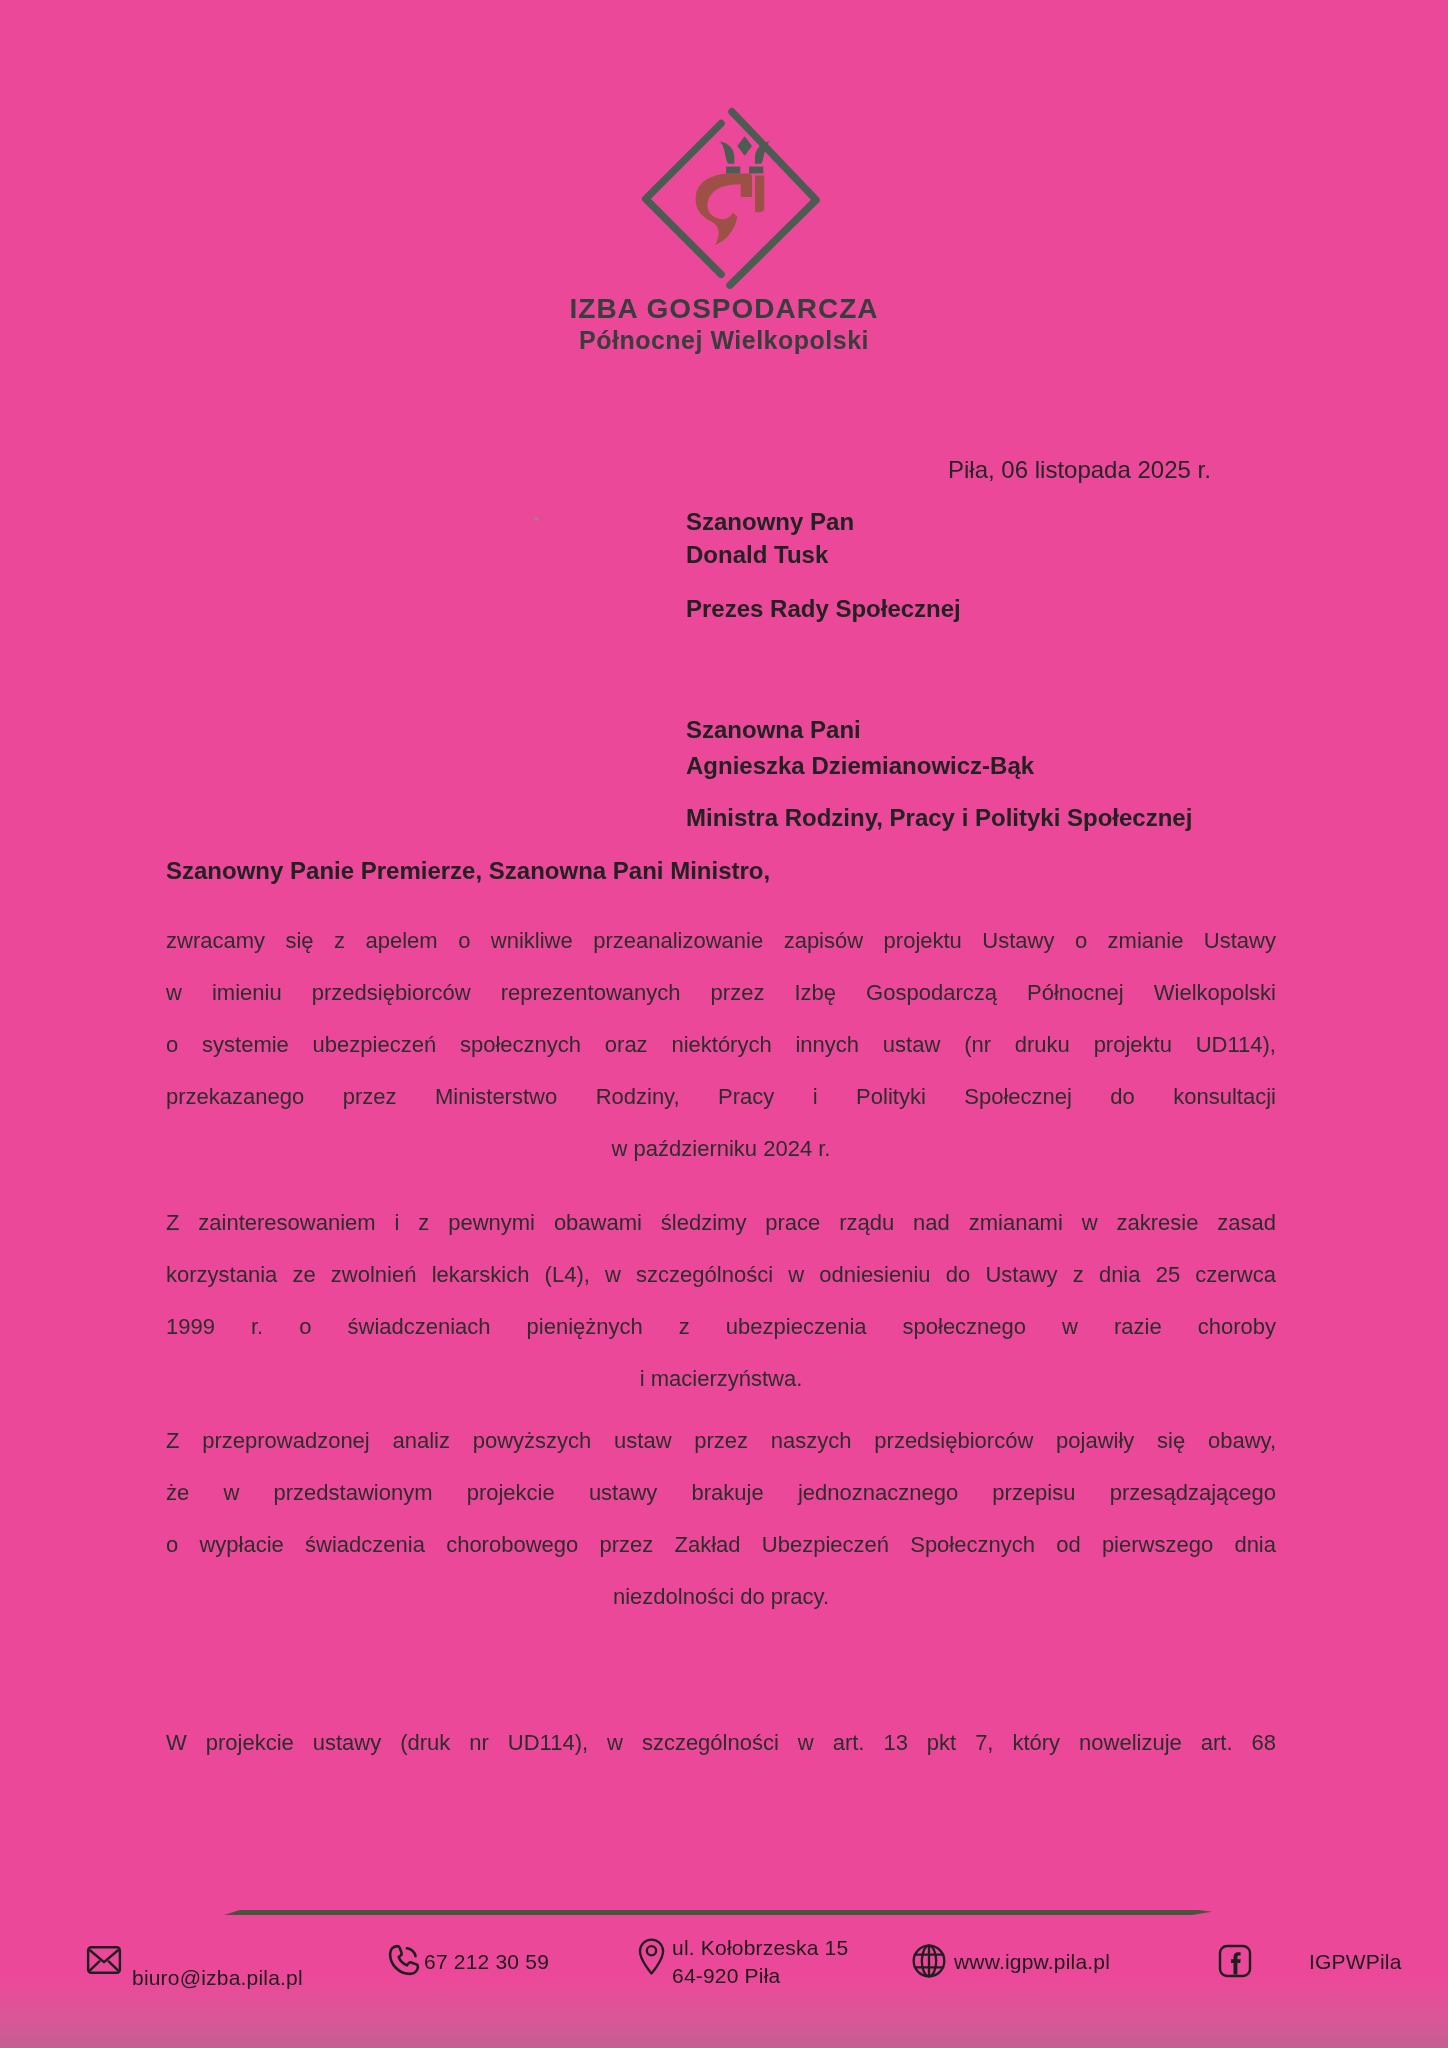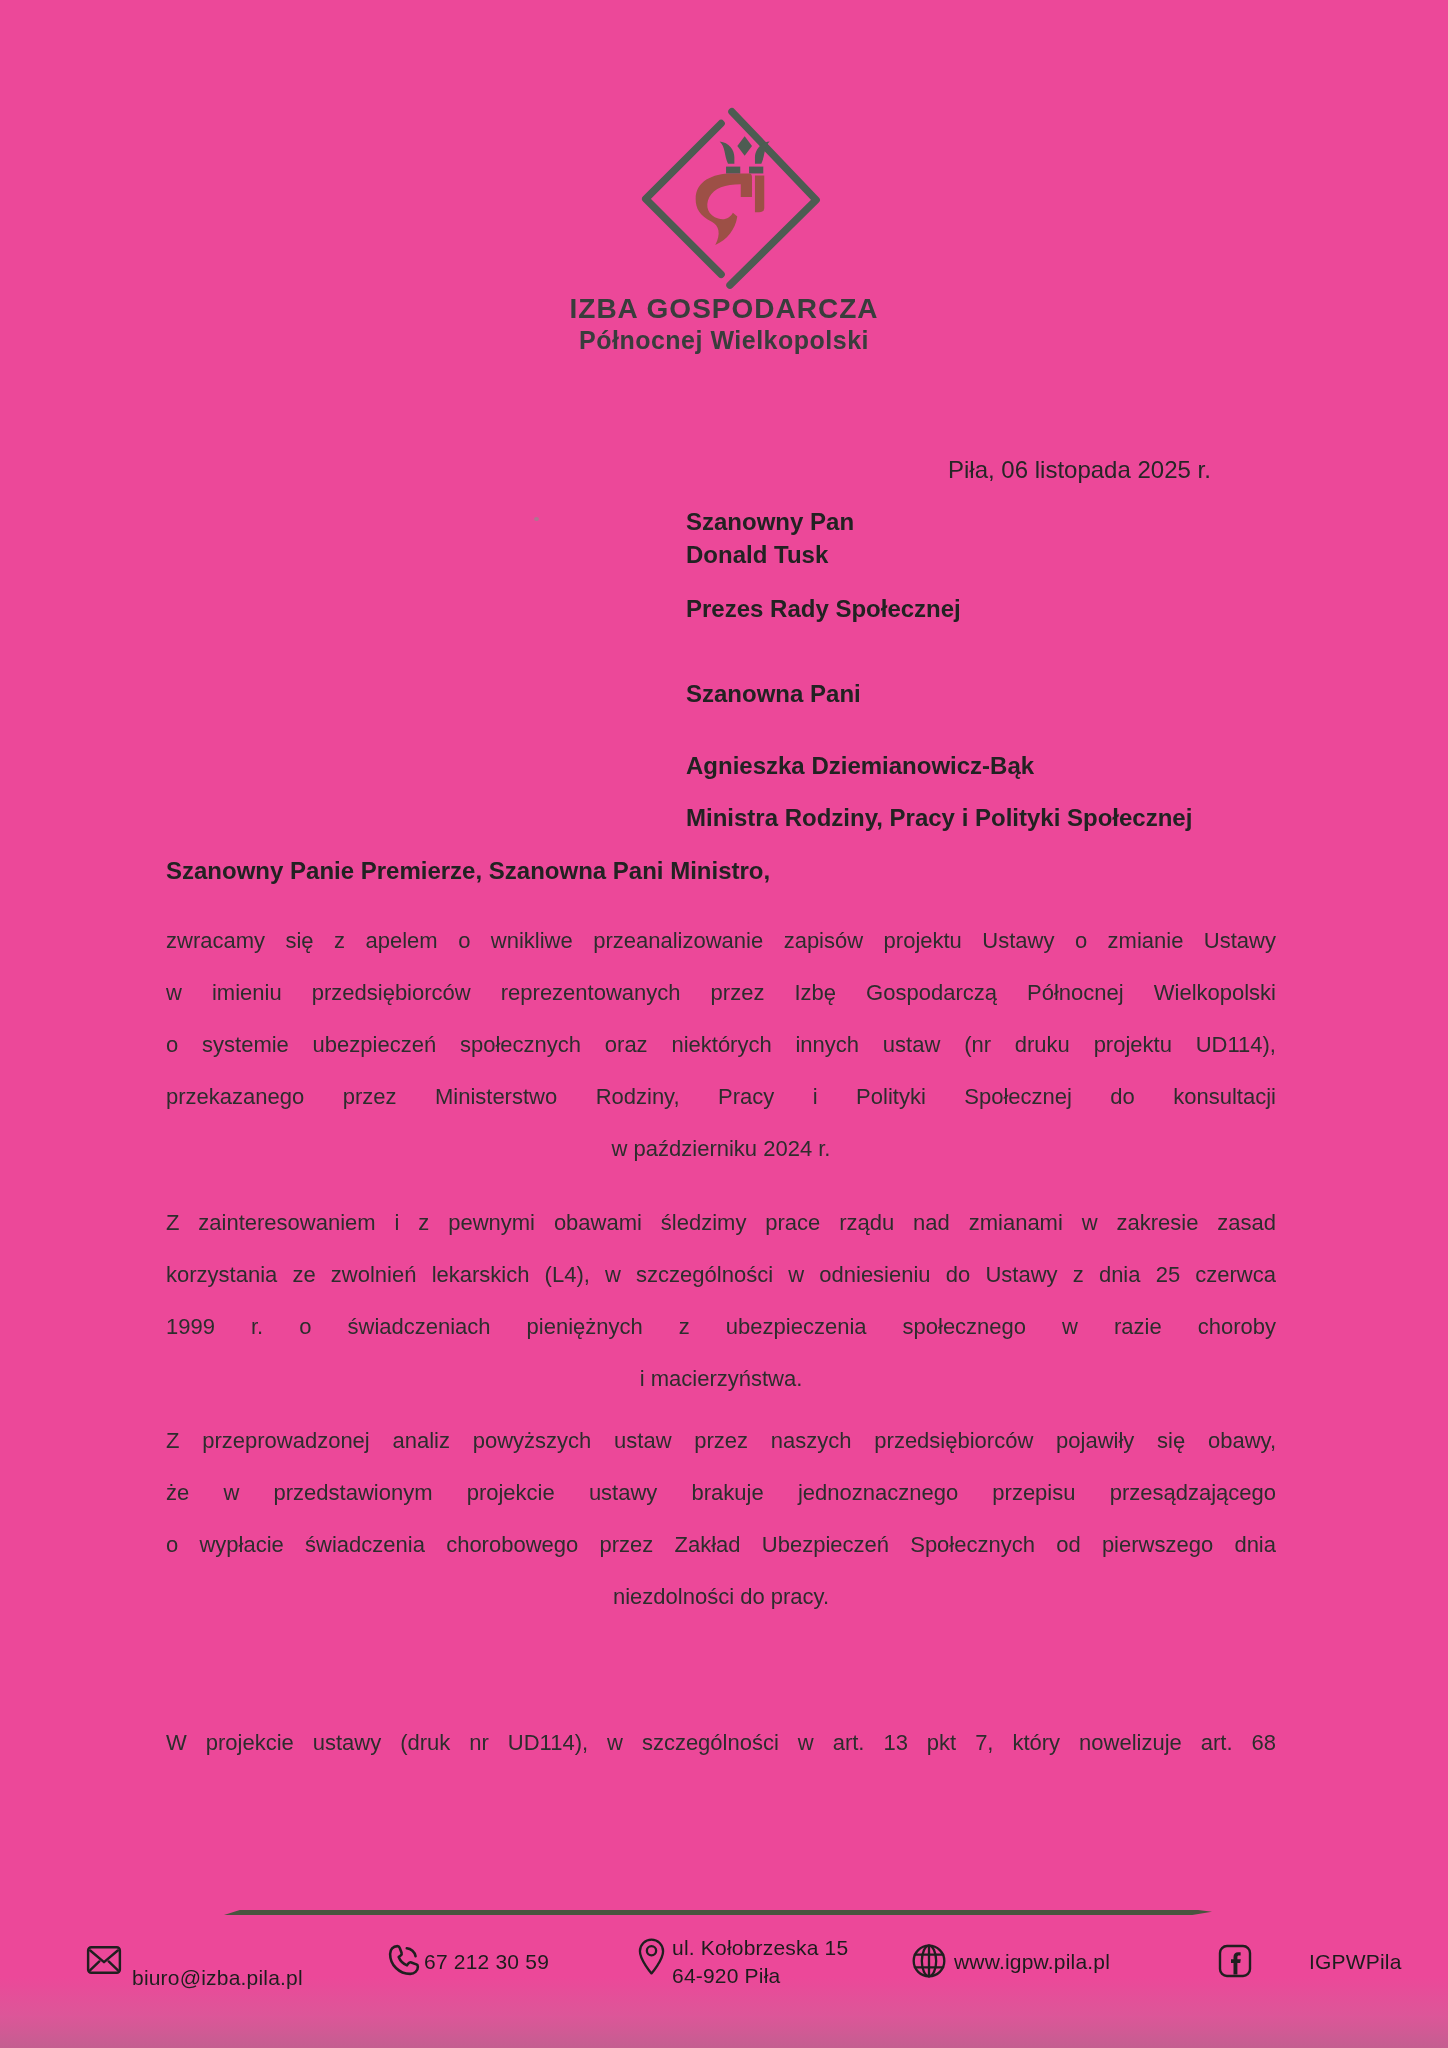--- a/index.html
+++ b/index.html
@@ -15,21 +15,21 @@
   .abs{position:absolute;}
   
   .org1{top:293px;left:0;width:100%;text-align:center;
         font-size:28px;font-weight:700;letter-spacing:1px;color:#393d3c;}
   .org2{top:326px;left:0;width:100%;text-align:center;
         font-size:25px;font-weight:700;letter-spacing:.5px;color:#393d3c;}
   
   .date{top:456px;left:948px;font-size:24px;color:#262626;}
   .rcpt{left:686px;font-size:24px;font-weight:700;color:#222;}
   .r1a{top:508px;} .r1b{top:541px;} .r1c{top:595px;}
-  .r2a{top:680px;} .r2b{top:752px;} .r2c{top:804px;}
+  .r2a{top:716px;} .r2b{top:752px;} .r2c{top:804px;}
   .greet{top:857px;left:166px;font-size:24px;font-weight:700;color:#222;}
   
   .para{left:166px;width:1110px;font-size:22px;line-height:52px;color:#2d2d2d;}
   .p1{top:915px;} .p2{top:1197px;} .p3{top:1415px;} .p4{top:1717px;}
   .jl{text-align:justify;text-align-last:justify;}
   .ll{text-align:center;}
   
   .rule{top:1910px;left:224px;width:988px;height:5px;background:#49543f;
         clip-path:polygon(0 100%,1.6% 0,98.6% 0,100% 35%,98% 100%);}
   .f-ico{color:#1f1f1f;}

